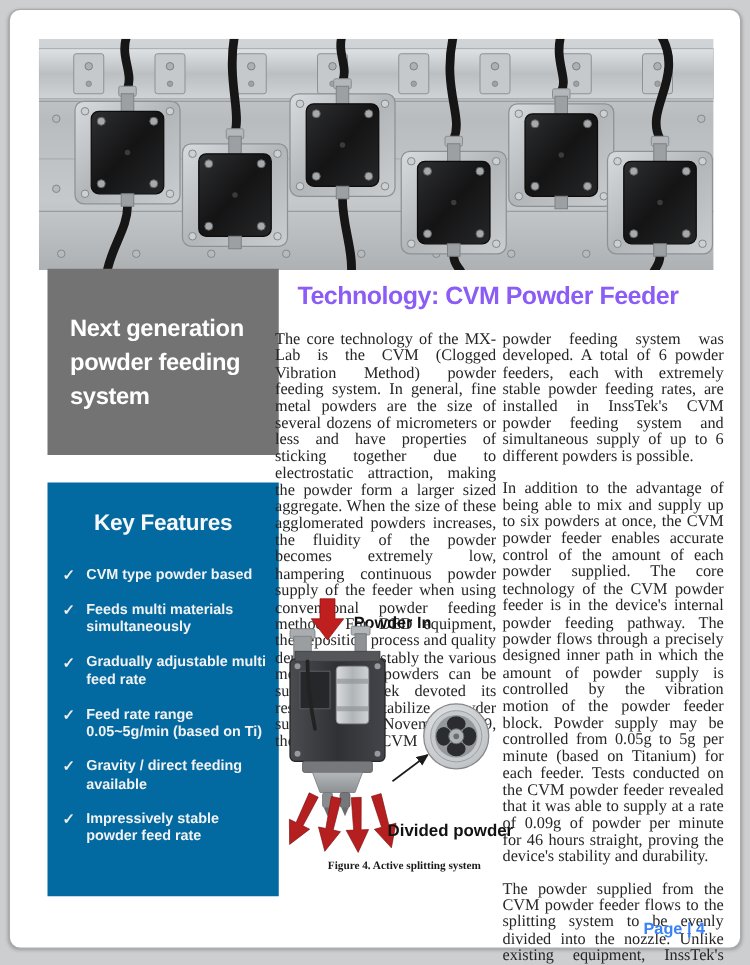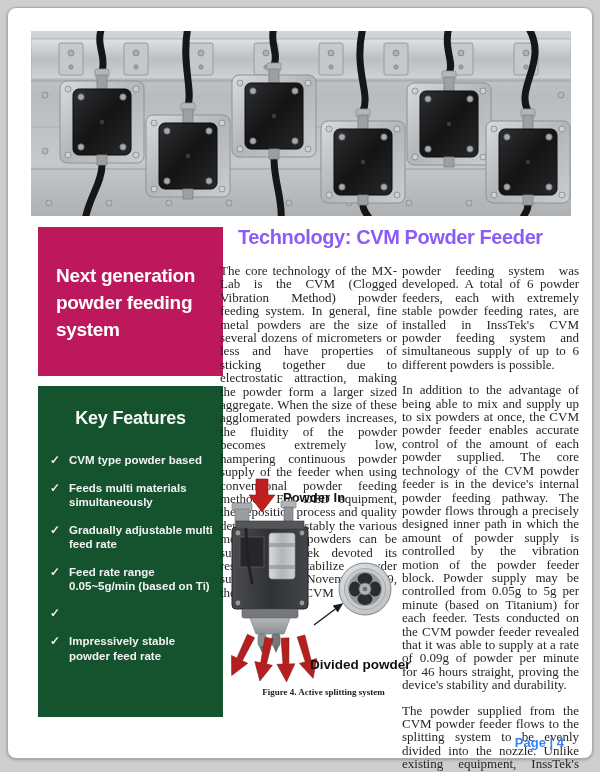--- a/index.html
+++ b/index.html
@@ -10,31 +10,31 @@
   }
   .page{
     position:absolute;left:7px;top:7px;width:584px;height:750px;
     background:#ffffff;border:1px solid #a9abad;border-radius:9px;
     box-shadow:0 1px 3px rgba(0,0,0,.25);
   }
   
   .photo{position:absolute;left:23px;top:23px;width:540px;height:185px;overflow:hidden;}
   
   .redbox{
-    position:absolute;left:30px;top:219px;width:185px;height:149px;
-    background:#be185d;
+    position:absolute;left:30px;top:207px;width:185px;height:149px;
+    background:#737373;
   }
   .redbox h1{
     margin:0;padding:36px 14px 0 18px;
     font-size:19px;line-height:1.42;letter-spacing:-.3px;
     font-weight:bold;color:#ffffff;
   }
   .graybox{
     position:absolute;left:30px;top:378px;width:185px;height:331px;
-    background:#14532d;
+    background:#0369a1;
   }
   .graybox h2{
     margin:0;padding-top:22px;text-align:center;
     font-size:18px;font-weight:bold;color:#f7f7f7;letter-spacing:-.2px;
   }
   .featlist{padding:24px 8px 0 12px;}
   .feat{display:flex;gap:7px;margin-bottom:13px;}
   .chk{color:#efefef;font-size:12px;font-weight:bold;line-height:1.25;width:12px;flex:0 0 auto;}
   .ftext{color:#f2f2f2;font-size:11.5px;font-weight:bold;line-height:1.25;}
   
@@ -185,20 +185,21 @@
       <div class="feat">
         <span class="chk">✓</span>
         <span class="ftext">Gradually adjustable multi feed rate</span>
       </div>
       <div class="feat">
         <span class="chk">✓</span>
         <span class="ftext">Feed rate range 0.05~5g/min (based on Ti)</span>
       </div>
       <div class="feat">
         <span class="chk">✓</span>
+        <span class="ftext">Gravity / direct feeding available</span>
       </div>
       <div class="feat">
         <span class="chk">✓</span>
         <span class="ftext">Impressively stable powder feed rate</span>
       </div>
     </div>
   </div>
 
   <div class="headline">Technology: CVM Powder Feeder</div>
 

